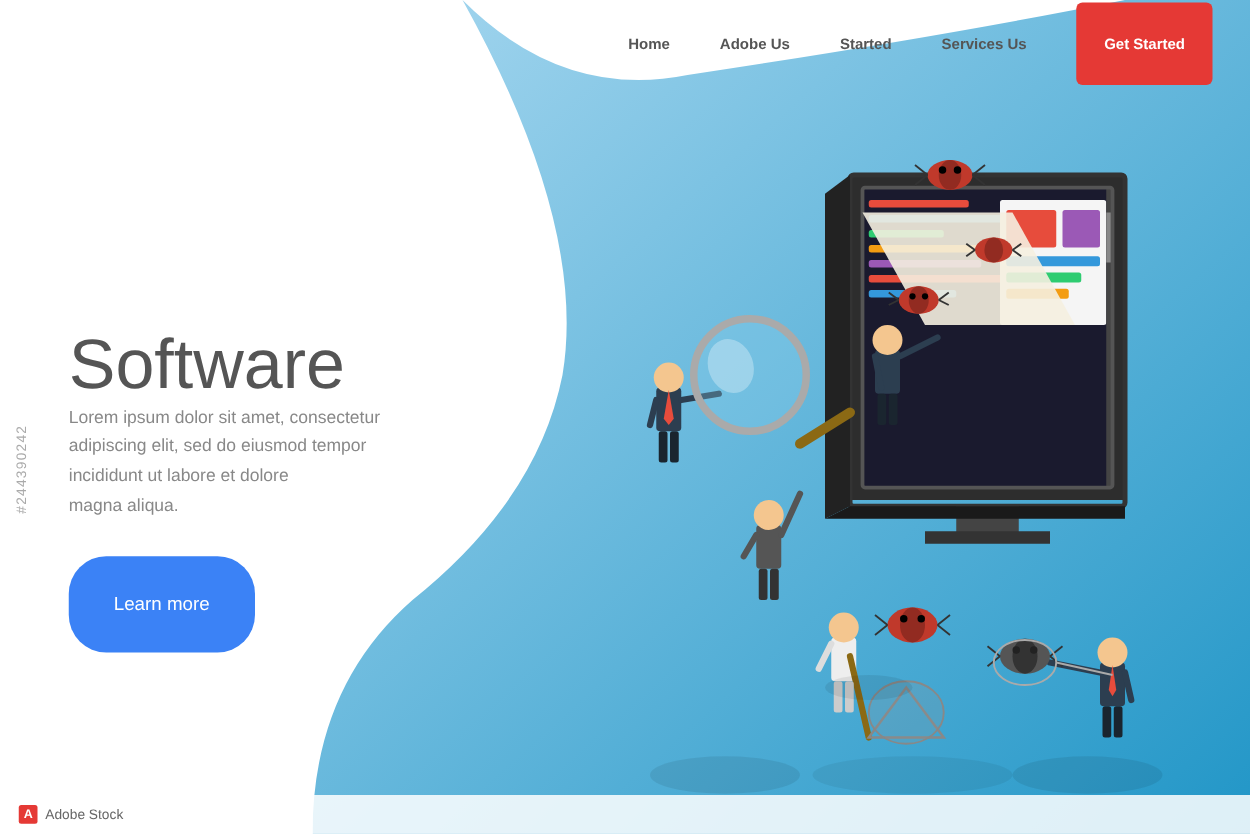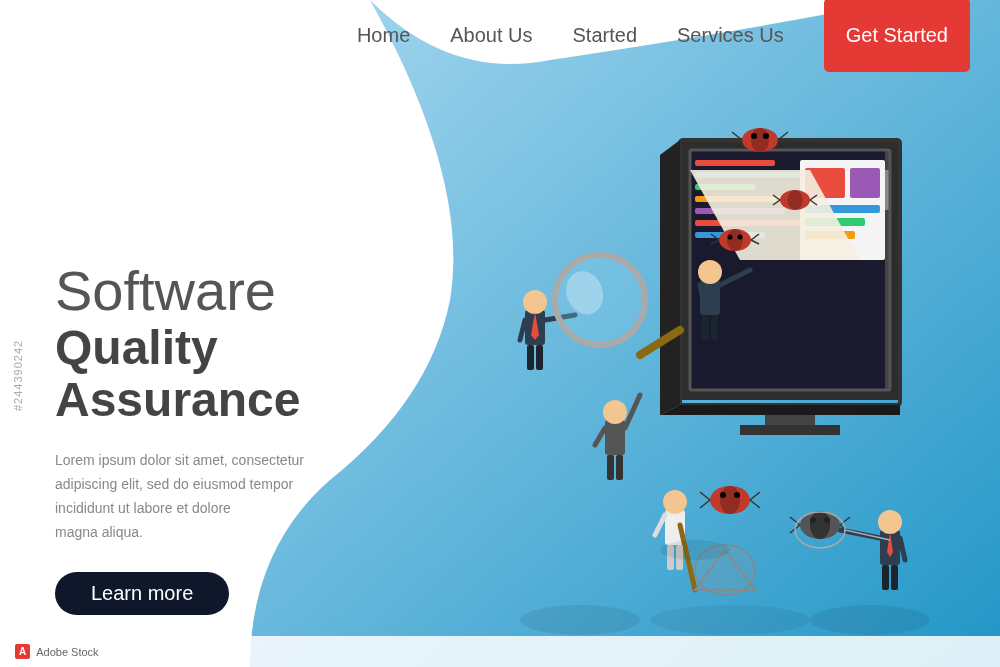--- a/index.html
+++ b/index.html
@@ -44,22 +44,22 @@
     .nav-links {
       display: flex;
       align-items: center;
       gap: 40px;
       list-style: none;
     }
 
     .nav-links li a {
       text-decoration: none;
       color: #555;
-      font-size: 20px;
-      font-weight: 400;
+      font-size: 12px;
+      font-weight: 700;
     }
 
     .btn-get-started {
       background: #e53935;
       color: #fff !important;
       padding: 26px 22px;
       border-radius: 5px;
       font-weight: 500;
       font-size: 15px;
       text-decoration: none;
@@ -91,25 +91,25 @@
 
     .description {
       font-size: 14px;
       color: #888;
       line-height: 1.7;
       margin-bottom: 28px;
     }
 
     .btn-learn-more {
       display: inline-block;
-      background: #0f172a;
+      background: #3b82f6;
       color: #fff;
-      padding: 10px 36px;
+      padding: 30px 36px;
       border-radius: 30px;
-      font-size: 20px;
+      font-size: 15px;
       font-weight: 500;
       text-decoration: none;
       cursor: pointer;
     }
 
     
     .illustration {
       position: absolute;
       right: 0;
       top: 60px;
@@ -184,37 +184,36 @@
     <path d="M 120 0 Q 200 80 300 60 Q 500 30 650 0 L 750 0 L 750 667 L 0 667 Q 0 550 80 480 Q 180 400 200 300 Q 220 180 120 0 Z" fill="url(#blobGrad)"></path>
   </svg>
 </div>
 
 <nav>
   <ul class="nav-links">
     <li>
       <a href="#">Home</a>
     </li>
     <li>
-      <a href="#">About Us</a>
+      <a href="#">Adobe Us</a>
     </li>
     <li>
       <a href="#">Started</a>
     </li>
     <li>
       <a href="#">Services Us</a>
     </li>
     <li>
       <a href="#" class="btn-get-started">Get Started</a>
     </li>
   </ul>
 </nav>
 
 <div class="left-content">
   <div class="title-regular">Software</div>
-  <div class="title-bold">Quality Assurance</div>
   <p class="description">Lorem ipsum dolor sit amet, consectetur<br>adipiscing elit, sed do eiusmod tempor<br>incididunt ut labore et dolore<br>magna aliqua.</p>
   <a href="#" class="btn-learn-more">Learn more</a>
 </div>
 
 <div class="illustration">
   <svg class="isometric-svg" viewBox="0 0 620 600" xmlns="http://www.w3.org/2000/svg">
 
     <g transform="translate(220, 60)">
 
       <polygon points="80,20 300,20 300,280 80,280" fill="#2d2d2d"></polygon>

